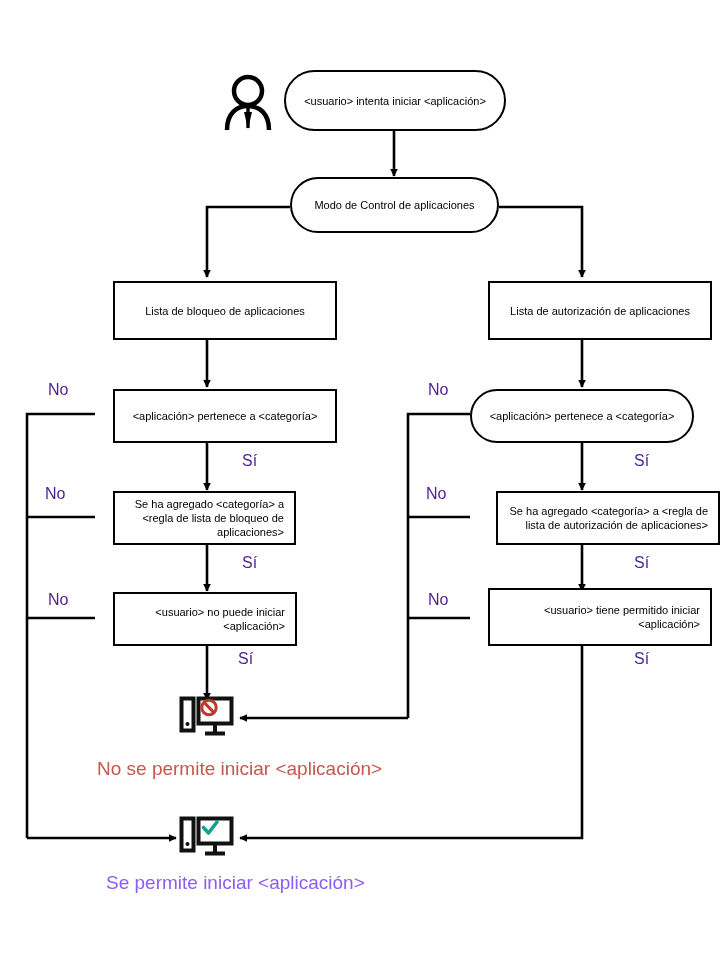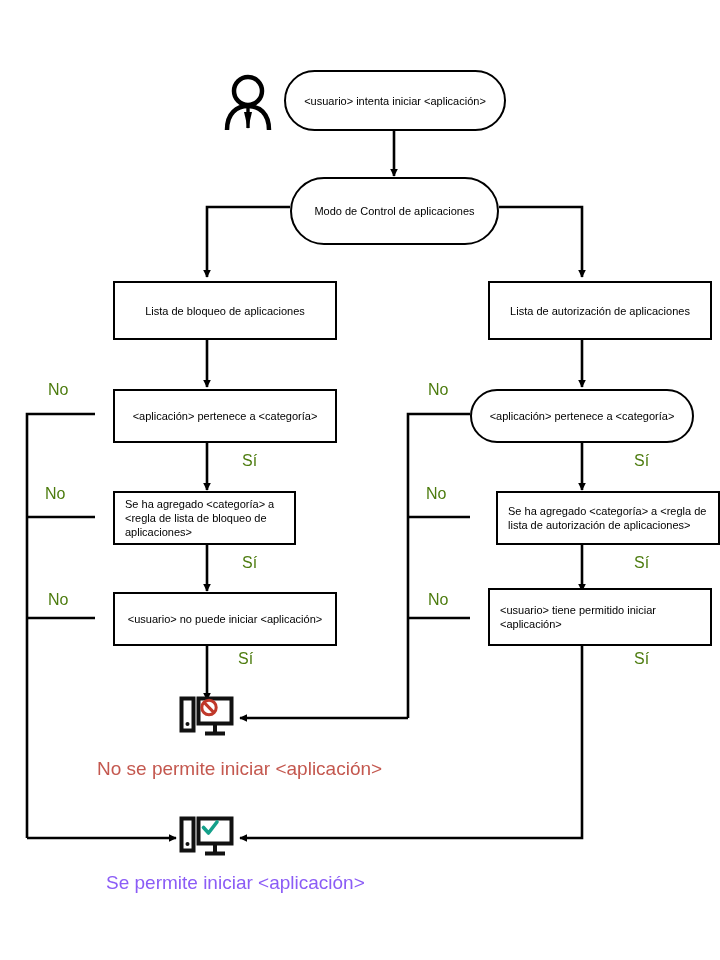--- a/index.html
+++ b/index.html
@@ -28,39 +28,39 @@
     pointer-events: none;
   }
   .node {
     position: absolute;
     box-sizing: border-box;
     border: 2px solid #000000;
     background: #ffffff;
     display: flex;
     align-items: center;
     justify-content: center;
-    text-align: left;
+    text-align: right;
     font-size: 11px;
     line-height: 14px;
     color: #000000;
     padding: 2px 10px;
   }
   .node.stadium {
     border-radius: 999px;
     border-width: 2.5px;
   }
   .node.rect {
     border-radius: 0;
     margin-left: 18px;
   }
   .edge-label {
     position: absolute;
     font-size: 16px;
     line-height: 18px;
-    color: #4d7c0f;
+    color: #4c1d95;
     white-space: nowrap;
   }
   .caption {
     position: absolute;
     font-size: 19px;
     line-height: 20px;
     white-space: nowrap;
   }
   .caption.deny { color: #c4584f; }
   .caption.allow { color: #8b5cf6; }
@@ -121,21 +121,21 @@
       <path d="M5,58 C5,41 15,34 26,34 C37,34 47,41 47,58" fill="none" stroke="#000" stroke-width="4.5"></path>
       <path d="M26,34 L26,56" stroke="#000" stroke-width="3.4" fill="none"></path>
       <path d="M22,40 L26,57 L30,40 z" fill="#000"></path>
     </svg>
   </div>
 
   <div class="node stadium" style="left:284px; top:70px; width:222px; height:61px;">
     <span>&lt;usuario&gt; intenta iniciar &lt;aplicación&gt;</span>
   </div>
 
-  <div class="node stadium" style="left:290px; top:177px; width:209px; height:68px;">
+  <div class="node stadium" style="left:290px; top:177px; width:209px; height:56px;">
     <span>Modo de Control de aplicaciones</span>
   </div>
 
   <div class="node rect" style="left:95px; top:281px; width:224px; height:59px;">
     <span>Lista de bloqueo de aplicaciones</span>
   </div>
 
   <div class="node rect" style="left:470px; top:281px; width:224px; height:59px;">
     <span>Lista de autorización de aplicaciones</span>
   </div>
@@ -149,21 +149,21 @@
   </div>
 
   <div class="node rect" style="left:95px; top:491px; width:183px; height:54px;">
     <span>Se ha agregado  &lt;categoría&gt; a &lt;regla de lista de bloqueo de aplicaciones&gt;</span>
   </div>
 
   <div class="node rect" style="left:478px; top:491px; width:224px; height:54px;">
     <span>Se ha agregado &lt;categoría&gt; a &lt;regla de lista de autorización de aplicaciones&gt;</span>
   </div>
 
-  <div class="node rect" style="left:95px; top:592px; width:224px; height:54px;">
+  <div class="node rect" style="left:95px; top:592px; width:184px; height:54px;">
     <span>&lt;usuario&gt; no puede iniciar &lt;aplicación&gt;</span>
   </div>
 
   <div class="node rect" style="left:470px; top:588px; width:224px; height:58px;">
     <span>&lt;usuario&gt; tiene permitido iniciar &lt;aplicación&gt;</span>
   </div>
 
   <div class="edge-label" style="left:48px; top:381px;">No</div>
   <div class="edge-label" style="left:45px; top:485px;">No</div>
   <div class="edge-label" style="left:48px; top:591px;">No</div>

